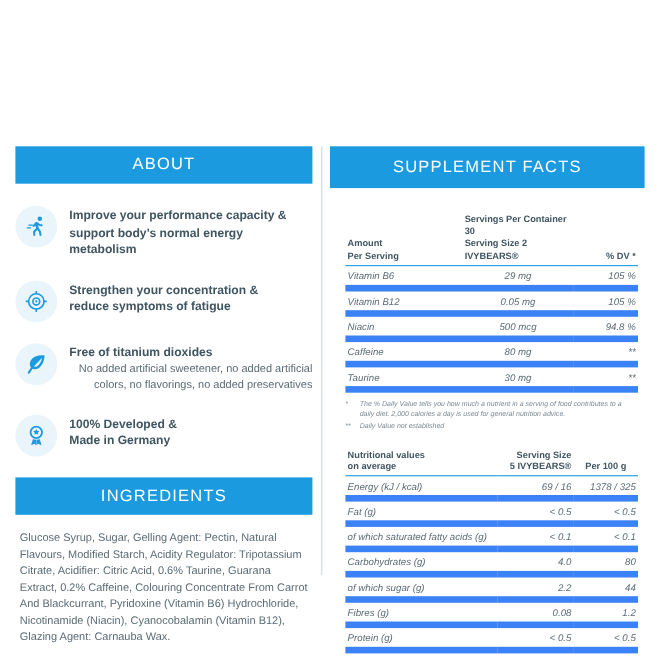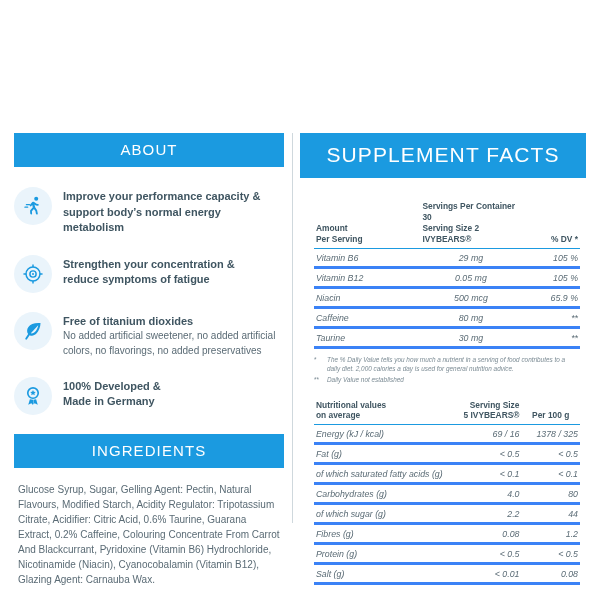--- a/index.html
+++ b/index.html
@@ -28,21 +28,21 @@
   
   .bar {
     background:#1b9ae0;
     color:#ffffff;
     text-align:center;
     font-size:15px;
     letter-spacing:1.1px;
     font-weight:normal;
     padding:8px 0 9px 0;
   }
-  .bar.tall { padding:10px 0 11px 0; font-size:21px; }
+  .bar.tall { padding:10px 0 11px 0; font-size:15px; }
 
   
   .about-list { margin-top:20px; }
   .about-row {
     display:flex;
     align-items:flex-start;
     margin-bottom:19px;
   }
   .about-icon {
     width:38px; height:38px;
@@ -51,41 +51,41 @@
     background:#eaf4fb;
     display:flex; align-items:center; justify-content:center;
     margin-right:11px;
   }
   .about-icon svg { display:block; }
   .about-text { font-size:10.5px; line-height:1.45; padding-top:2px; }
   .about-text .strong {
     color:#3f5561; font-weight:bold; font-size:11px; display:block;
     line-height:1.42;
   }
-  .about-text .sub { display:block; color:#5a6b75; font-size:10px; line-height:1.42; }
+  .about-text .sub { display:block; color:#5a6b75; font-size:10px; line-height:1.42;text-align:right; }
 
   
   .ingredients-wrap { margin-top:16px; }
   .ingredients-body {
     font-size:10px; line-height:1.5;
     padding:14px 4px 0 4px;
     color:#5a6b75;
   }
 
   
   .sf { margin-top:20px; padding:0 6px 0 14px; }
   table { width:100%; border-collapse:collapse; }
   td, th { font-size:8.6px; padding:3px 2px; vertical-align:bottom; }
   .hdr td {
     font-weight:bold; color:#3f5561; font-size:8.4px;
     border-bottom:1.3px solid #1b9ae0;
     padding-bottom:3px; line-height:1.3;
   }
   .row td {
-    border-bottom:3px solid #3b82f6;
+    border-bottom:6px solid #3b82f6;
     color:#5a6b75;
     font-style:italic;
     font-size:8.8px;
     padding:4px 2px 3px 2px;
   }
   .row td.c { text-align:center; }
   .row td.r { text-align:right; }
   .row td.name { font-style:italic; }
   .footnote {
     font-size:6.4px; line-height:1.45; color:#7a8a93;
@@ -199,21 +199,21 @@
           <td class="r">105 %</td>
         </tr>
         <tr class="row">
           <td class="name">Vitamin B12</td>
           <td class="c">0.05 mg</td>
           <td class="r">105 %</td>
         </tr>
         <tr class="row">
           <td class="name">Niacin</td>
           <td class="c">500 mcg</td>
-          <td class="r">65.9 %</td>
+          <td class="r">94.8 %</td>
         </tr>
         <tr class="row">
           <td class="name">Caffeine</td>
           <td class="c">80 mg</td>
           <td class="r">**</td>
         </tr>
         <tr class="row">
           <td class="name">Taurine</td>
           <td class="c">30 mg</td>
           <td class="r">**</td>

